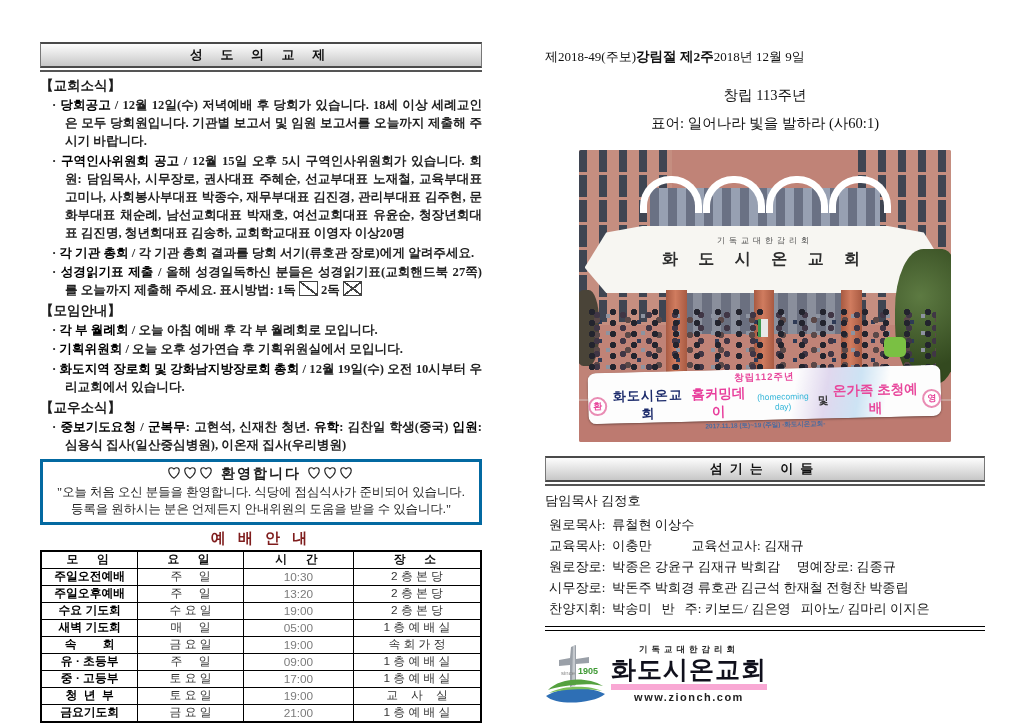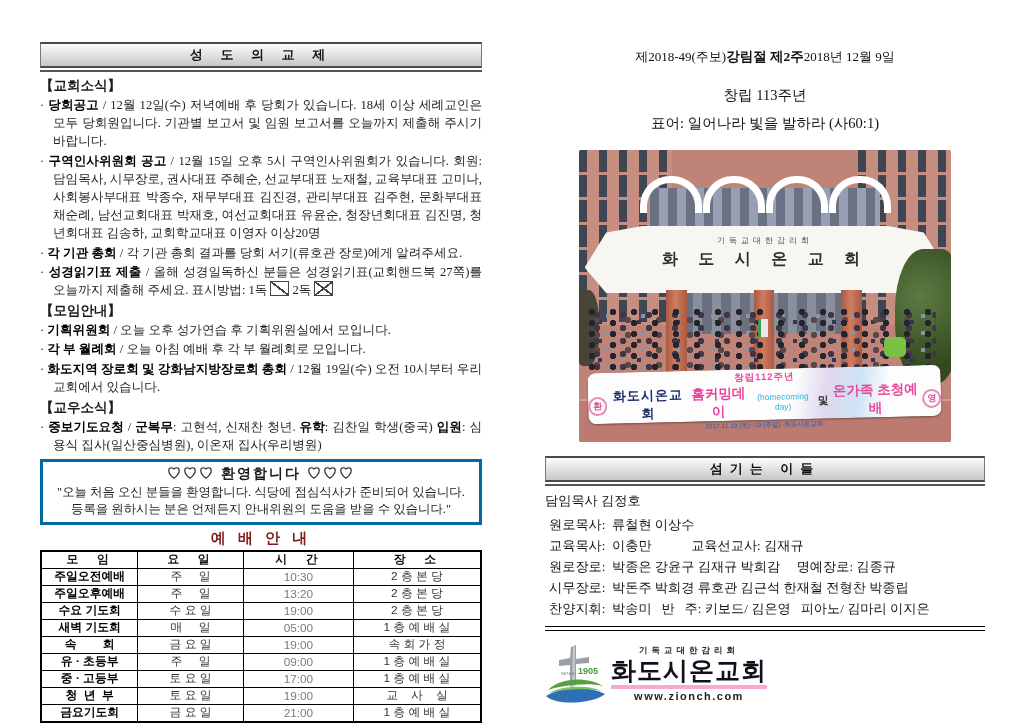--- a/index.html
+++ b/index.html
@@ -15,22 +15,22 @@
     height:22px;line-height:22px;text-align:center;
     background:linear-gradient(#fdfdfd,#c7c7c7);
     border:1px solid #777;border-top:2px solid #4a4a4a;border-bottom:2px solid #4a4a4a;
     font-family:"Liberation Sans", sans-serif;font-weight:bold;font-size:13px;letter-spacing:7px;color:#111;
   }
   .bar-underline{border-top:2px solid #555;margin:2px 0 5px 0;height:0;}
 
   
   .sec-head{font-weight:bold;font-size:13.5px;margin:3px 0 1px 0;}
   .bullet{
-    margin:0 0 1px 0;font-size:12.6px;line-height:18.2px;text-align:justify;
-    padding-left:13px;text-indent:-13px;color:#222;
+    margin:0 0 1px 12px;font-size:12.6px;line-height:18.2px;text-align:justify;
+    padding-left:13px;text-indent:-13px;color:#222;font-weight:bold;
   }
   .bullet::before{content:"· ";}
   .bullet b{color:#000;}
   .chk{
     display:inline-block;width:17px;height:13px;border:1px solid #444;
     vertical-align:-2px;margin:0 3px;background-color:#fff;
   }
   .chk-1{background-image:linear-gradient(to top right,transparent 46%,#444 46%,#444 55%,transparent 55%);}
   .chk-2{background-image:
      linear-gradient(to top right,transparent 46%,#444 46%,#444 55%,transparent 55%),
@@ -54,21 +54,21 @@
     border:1px solid #000;height:15.5px;padding:0 2px;text-align:center;
     font-size:11.8px;white-space:pre;overflow:hidden;
   }
   table.worship th{font-weight:bold;letter-spacing:4px;color:#111;}
   td.c0{font-weight:bold;color:#000;}
   td.c1,td.c3{color:#333;}
   td.c2{color:#7b7b7b;}
   col.w0{width:22%;}col.w1{width:24%;}col.w2{width:25%;}col.w3{width:29%;}
 
   
-  .masthead{display:flex;justify-content:center;font-size:13px;margin-top:6px;color:#111;}
+  .masthead{display:flex;justify-content:flex-start;font-size:13px;margin-top:6px;color:#111;}
   .masthead .season{font-weight:bold;font-size:13.5px;}
   .anniv{text-align:center;font-size:14.5px;margin-top:20px;color:#111;}
   .motto{text-align:center;font-size:14.5px;margin-top:9px;color:#111;}
 
   
   .photo{
     position:relative;width:372px;height:292px;margin:17px auto 0 auto;
     background:#c08377;overflow:hidden;border-radius:2px;
   }
   .wing{position:absolute;top:0;height:60%;width:25%;
@@ -134,21 +134,21 @@
 
   
   .footer{display:flex;margin-top:12px;align-items:flex-start;}
   .logo-wrap{display:flex;align-items:center;width:228px;position:relative;}
   .logo-mark{position:relative;width:64px;height:62px;flex:0 0 auto;}
   .logo-since{position:absolute;left:16px;top:27px;font-size:6px;color:#888;font-family:"Liberation Sans", sans-serif;}
   .logo-year{position:absolute;left:33px;top:23px;font-size:9px;font-weight:bold;color:#3f9a35;font-family:"Liberation Sans", sans-serif;}
   .logo-text{margin-left:2px;}
   .denom{font-size:8.5px;letter-spacing:4px;color:#222;font-family:"Liberation Sans", sans-serif;font-weight:bold;text-align:center;}
   .cname{font-size:25px;font-weight:bold;letter-spacing:1px;color:#10101c;font-family:"Liberation Sans", sans-serif;line-height:27px;}
-  .url{border-top:4px solid #f9a8d4;margin-top:1px;text-align:center;font-size:11px;font-weight:bold;
+  .url{border-top:6px solid #f9a8d4;margin-top:1px;text-align:center;font-size:11px;font-weight:bold;
     letter-spacing:1.5px;color:#222;font-family:"Liberation Sans", sans-serif;padding-top:1px;}
   .addr{margin-left:14px;font-family:"Liberation Sans", sans-serif;font-size:13.2px;line-height:20.5px;color:#222;}
   .ph-icon{margin-right:4px;}
 </style>
 </head>
 <body>
 
 <div>
 
   <section class="page" id="page-left">
@@ -162,23 +162,23 @@
     <p class="bullet"><b>당회공고</b><span> / 12월 12일(수) 저녁예배 후 당회가 있습니다. 18세 이상 세례교인은 모두 당회원입니다. 기관별 보고서 및 임원 보고서를 오늘까지 제출해 주시기 바랍니다.</span></p>
 
     <p class="bullet"><b>구역인사위원회 공고</b><span> / 12월 15일 오후 5시 구역인사위원회가 있습니다. 회원: 담임목사, 시무장로, 권사대표 주혜순, 선교부대표 노재철, 교육부대표 고미나, 사회봉사부대표 박종수, 재무부대표 김진경, 관리부대표 김주현, 문화부대표 채순례, 남선교회대표 박재호, 여선교회대표 유윤순, 청장년회대표 김진명, 청년회대표 김송하, 교회학교대표 이영자 이상20명</span></p>
 
     <p class="bullet"><b>각 기관 총회</b><span> / 각 기관 총회 결과를 당회 서기(류호관 장로)에게 알려주세요.</span></p>
 
     <p class="bullet"><b>성경읽기표 제출</b><span> / 올해 성경일독하신 분들은 성경읽기표(교회핸드북 27쪽)를 오늘까지 제출해 주세요. 표시방법: 1독</span><span class="chk chk-1"></span><span>2독</span><span class="chk chk-2"></span></p>
 
     <div class="sec-head">【모임안내】</div>
 
+    <p class="bullet"><b>각 부 월례회</b><span> / 오늘 아침 예배 후 각 부 월례회로 모입니다.</span></p>
+
     <p class="bullet"><b>기획위원회</b><span> / 오늘 오후 성가연습 후 기획위원실에서 모입니다.</span></p>
-
-    <p class="bullet"><b>각 부 월례회</b><span> / 오늘 아침 예배 후 각 부 월례회로 모입니다.</span></p>
 
     <p class="bullet"><b>화도지역 장로회 및 강화남지방장로회 총회</b><span> / 12월 19일(수) 오전 10시부터 우리교회에서 있습니다.</span></p>
 
     <div class="sec-head">【교우소식】</div>
 
     <p class="bullet"><b>중보기도요청</b><span> / </span><b>군복무</b><span>: 고현석, 신재찬 청년. </span><b>유학</b><span>: 김찬일 학생(중국)  </span><b>입원</b><span>: 심용식 집사(일산중심병원), 이온재 집사(우리병원)</span></p>
 
     <div class="welcome">
       <div class="w-title">♡♡♡ 환영합니다 ♡♡♡</div>
       <div class="w-line">"오늘 처음 오신 분들을 환영합니다. 식당에 점심식사가 준비되어 있습니다.</div>

